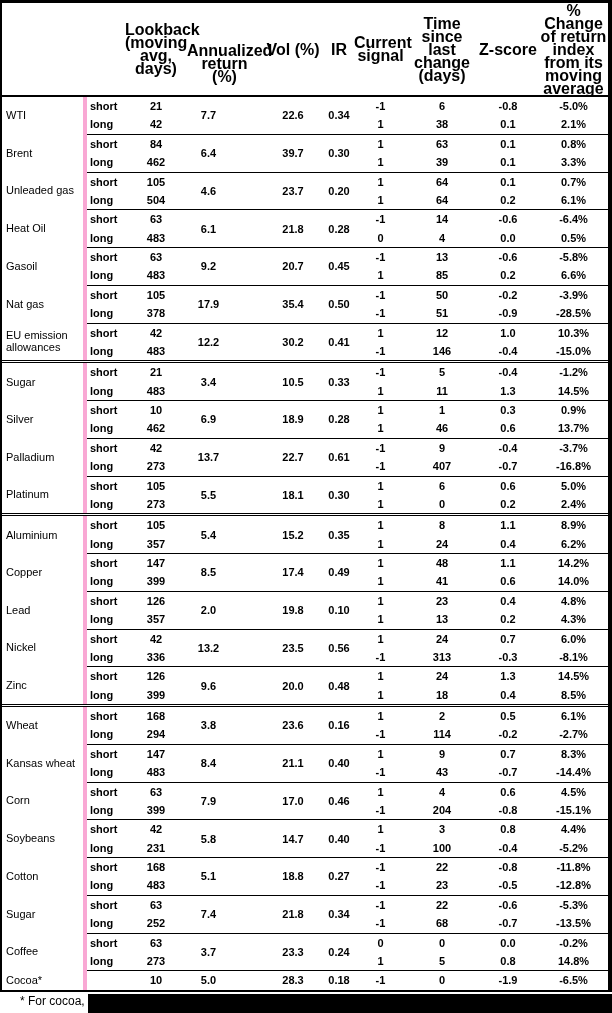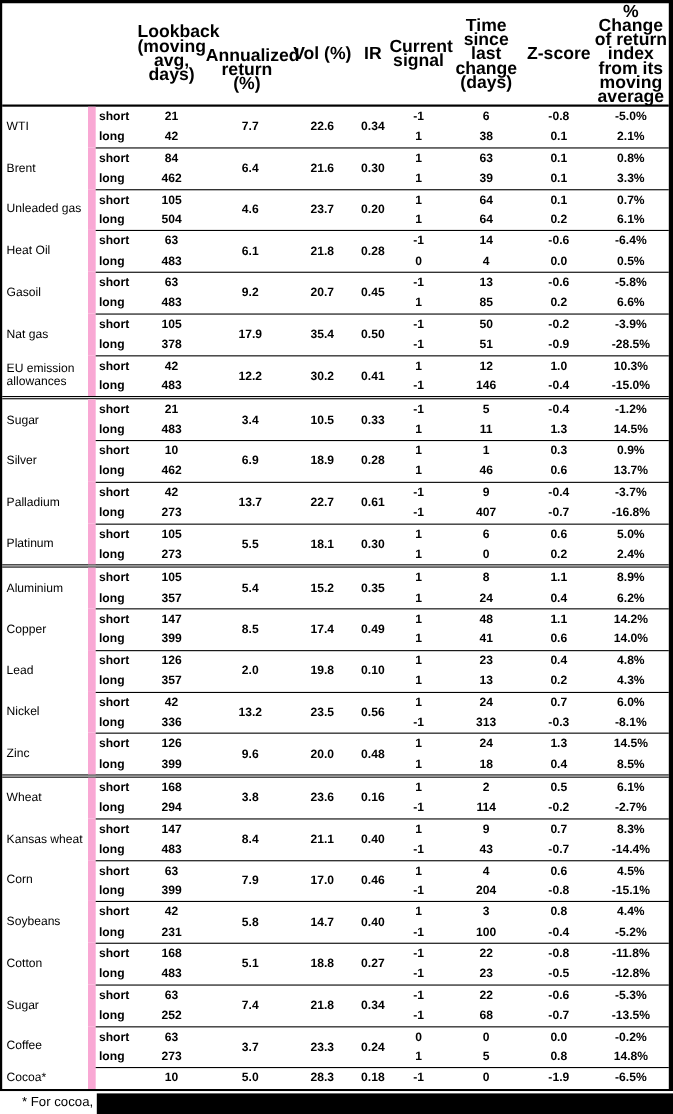--- a/index.html
+++ b/index.html
@@ -10,31 +10,31 @@
   
   .thead{height:92px;display:flex;align-items:center;border-bottom:2px solid #000;}
   .hcell{font-weight:bold;font-size:16px;line-height:13px;text-align:center;}
   .h0{width:123px;}.h1{width:62px;}.h2{width:75px;margin-top:28px;}.h3{width:62px;}.h4{width:30px;}
   .h5{width:53px;}.h6{width:70px;}.h7{width:62px;}.h8{width:69px;}
   
   .tbody{}
   .group{display:flex;}
   .group.section-start{border-top:3px double #000;}
   .group:not(:first-child):not(.section-start) .group-right{border-top:1px solid #000;}
-  .commodity-cell{width:84px;border-right:7px solid #f9a8d4;display:flex;align-items:center;
+  .commodity-cell{width:84px;border-right:4px solid #f9a8d4;display:flex;align-items:center;
                   font-size:11px;line-height:12px;padding-left:4px;box-sizing:border-box;width:85px;}
   .commodity-cell span{display:block;padding-left:0;}
   .group-right{position:relative;width:521px;font-weight:bold;}
   .subrow{display:flex;height:18.38px;line-height:18.38px;font-size:11px;}
   .cell{text-align:center;white-space:nowrap;overflow:visible;}
   .cell.left{text-align:left;padding-left:3px;box-sizing:border-box;}
   .c-term{width:38px;}.c-look{width:62px;}.c-ann-sp{width:167px;}
   .c-sig{width:53px;}.c-time{width:70px;}.c-z{width:62px;}.c-chg{width:69px;}
   .merged{position:absolute;top:0;height:100%;display:flex;align-items:center;justify-content:center;font-size:11px;}
-  .c-ann{left:103px;width:75px;}.c-vol{left:175px;width:62px;}.c-ir{left:237px;width:30px;}
+  .c-ann{left:84px;width:75px;}.c-vol{left:175px;width:62px;}.c-ir{left:237px;width:30px;}
   
   .footnote{position:relative;height:21px;background:#fff;}
   .footnote-text{position:absolute;left:20px;top:2px;font-size:12px;line-height:14px;white-space:nowrap;}
   .redaction{position:absolute;left:88px;right:0;top:2px;bottom:0;background:#000;}
 </style>
 </head>
 <body>
 
 <div class="page">
   <div class="table">
@@ -95,21 +95,21 @@
             <div class="subrow">
               <div class="cell left c-term">long</div>
               <div class="cell c-look">462</div>
               <div class="cell c-ann-sp"></div>
               <div class="cell c-sig">1</div>
               <div class="cell c-time">39</div>
               <div class="cell c-z">0.1</div>
               <div class="cell c-chg">3.3%</div>
             </div>
             <div class="merged c-ann">6.4</div>
-            <div class="merged c-vol">21.6</div>
+            <div class="merged c-vol">39.7</div>
             <div class="merged c-ir">0.30</div>
           </div>
         </div>
         <div class="group">
           <div class="commodity-cell">
             <span class="">Unleaded gas</span>
           </div>
           <div class="group-right">
             <div class="subrow">
               <div class="cell left c-term">short</div>

